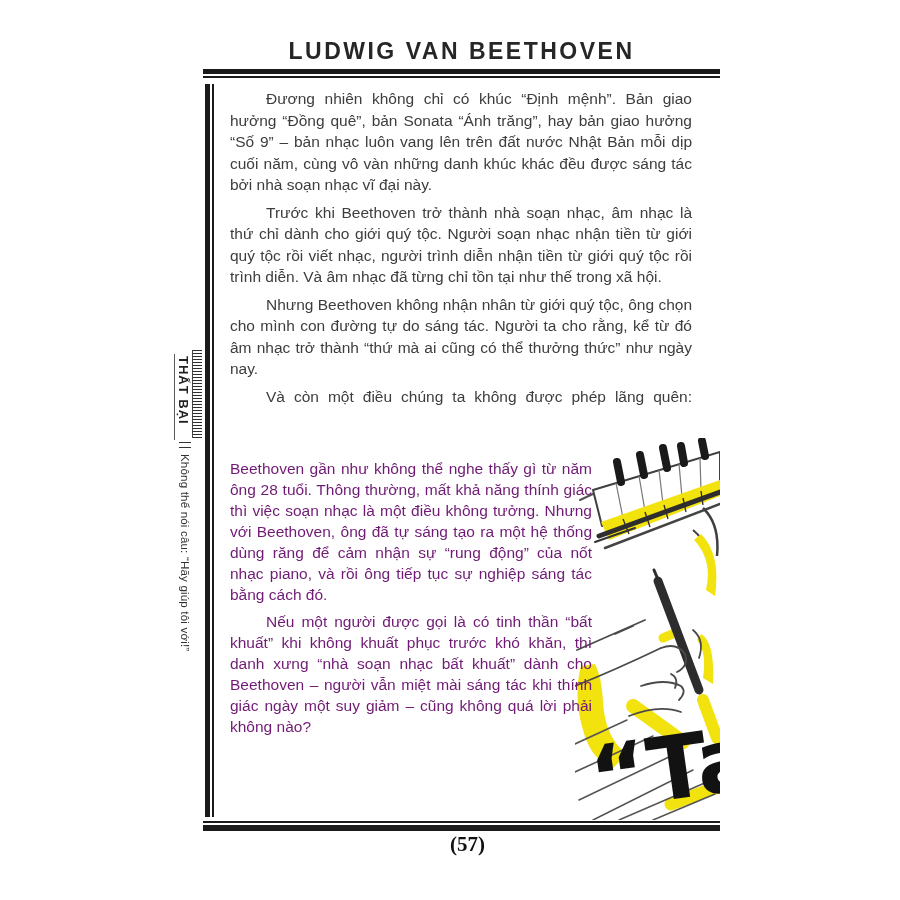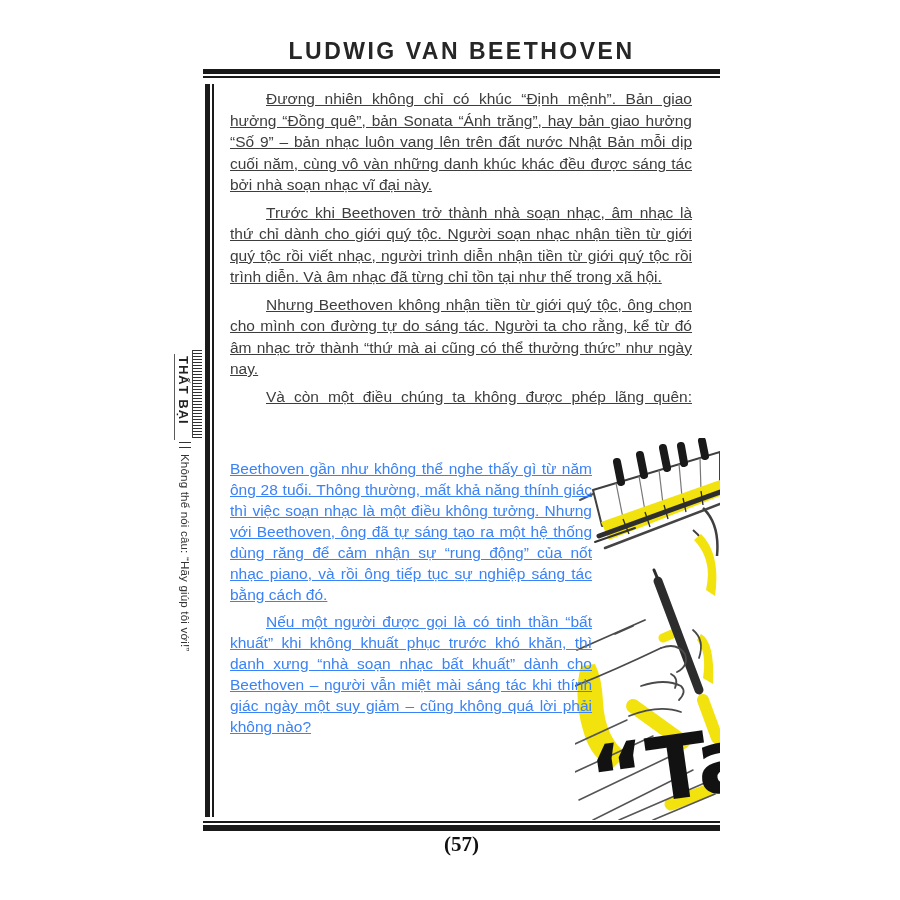--- a/index.html
+++ b/index.html
@@ -18,21 +18,21 @@
   .rule{background:#1a1a1a;}
   .rule-top-thick{left:203px;top:69px;width:517px;height:5px;}
   .rule-top-thin{left:203px;top:76px;width:517px;height:2px;}
   .border-left-thick{left:205px;top:84px;width:5px;height:733px;}
   .border-left-thin{left:212px;top:84px;width:2px;height:733px;}
   .rule-bottom-thin{left:203px;top:821px;width:517px;height:2px;}
   .rule-bottom-thick{left:203px;top:825px;width:517px;height:6px;}
 
   
   .page-number{
-    left:203px;top:832px;width:517px;text-align:center;
+    left:209px;top:832px;width:517px;text-align:center;
     font-family:"Liberation Serif","DejaVu Serif",serif;
     font-weight:bold;font-size:21px;color:#111;
   }
 
   
   .side-rule{left:174px;top:354px;width:1px;height:86px;background:#5a5a5a;}
   .side-hatch{
     left:192px;top:350px;width:9px;height:88px;
     background:repeating-linear-gradient(180deg,#2e2e2e 0 1px,transparent 1px 3px);
     border-left:1px solid #444;
@@ -47,23 +47,23 @@
     font-size:11.5px;color:#333;white-space:nowrap;letter-spacing:.2px;
   }
 
   
   .text-full{
     left:230px;top:88px;width:462px;
     font-size:15.5px;line-height:21.5px;text-align:justify;color:#3d3d3d;
   }
   .text-narrow{
     left:230px;top:458px;width:362px;
-    font-size:15.5px;line-height:21px;text-align:justify;color:#3b82f6;
+    font-size:15.5px;line-height:21px;text-align:justify;color:#701a75;
   }
-  .text-full p,.text-narrow p{margin:0 0 6px 0;text-indent:36px;text-decoration:underline;}
+  .text-full p,.text-narrow p{margin:0 0 6px 0;text-indent:36px;}
   .text-full p.lead-out{margin-bottom:0;text-align-last:justify;}
   .text-narrow p.continuation{text-indent:0;}
   .text-narrow p:last-child{margin-bottom:0;}
 
   
   .illustration{left:575px;top:438px;width:145px;height:382px;}
   .illustration svg{display:block;}
 </style>
 </head>
 <body>
@@ -150,21 +150,21 @@
       </g>
 
       <text x="20" y="372" font-size="88" font-weight="bold" font-family="'DejaVu Sans',sans-serif" fill="#121212" transform="rotate(-8 20 372)">“Ta</text>
     </g>
   </svg>
 </div>
 
 <div class="abs text-full">
   <p>Đương nhiên không chỉ có khúc “Định mệnh”. Bản giao hưởng “Đồng quê”, bản Sonata “Ánh trăng”, hay bản giao hưởng “Số 9” – bản nhạc luôn vang lên trên đất nước Nhật Bản mỗi dịp cuối năm, cùng vô vàn những danh khúc khác đều được sáng tác bởi nhà soạn nhạc vĩ đại này.</p>
   <p>Trước khi Beethoven trở thành nhà soạn nhạc, âm nhạc là thứ chỉ dành cho giới quý tộc. Người soạn nhạc nhận tiền từ giới quý tộc rồi viết nhạc, người trình diễn nhận tiền từ giới quý tộc rồi trình diễn. Và âm nhạc đã từng chỉ tồn tại như thế trong xã hội.</p>
-  <p>Nhưng Beethoven không nhận tiền từ giới quý tộc, ông chọn cho mình con đường tự do sáng tác. Người ta cho rằng, kể từ đó âm nhạc trở thành “thứ mà ai cũng có thể thưởng thức” như ngày nay.</p>
+  <p>Nhưng Beethoven không nhận nhân từ giới quý tộc, ông chọn cho mình con đường tự do sáng tác. Người ta cho rằng, kể từ đó âm nhạc trở thành “thứ mà ai cũng có thể thưởng thức” như ngày nay.</p>
   <p class="lead-out">Và còn một điều chúng ta không được phép lãng quên:</p>
 </div>
 
 <div class="abs text-narrow">
   <p class="continuation">Beethoven gần như không thể nghe thấy gì từ năm ông 28 tuổi. Thông thường, mất khả năng thính giác thì việc soạn nhạc là một điều không tưởng. Nhưng với Beethoven, ông đã tự sáng tạo ra một hệ thống dùng răng để cảm nhận sự “rung động” của nốt nhạc piano, và rồi ông tiếp tục sự nghiệp sáng tác bằng cách đó.</p>
   <p>Nếu một người được gọi là có tinh thần “bất khuất” khi không khuất phục trước khó khăn, thì danh xưng “nhà soạn nhạc bất khuất” dành cho Beethoven – người vẫn miệt mài sáng tác khi thính giác ngày một suy giảm – cũng không quá lời phải không nào?</p>
 </div>
 
 <div class="abs page-number">(57)</div>
 

